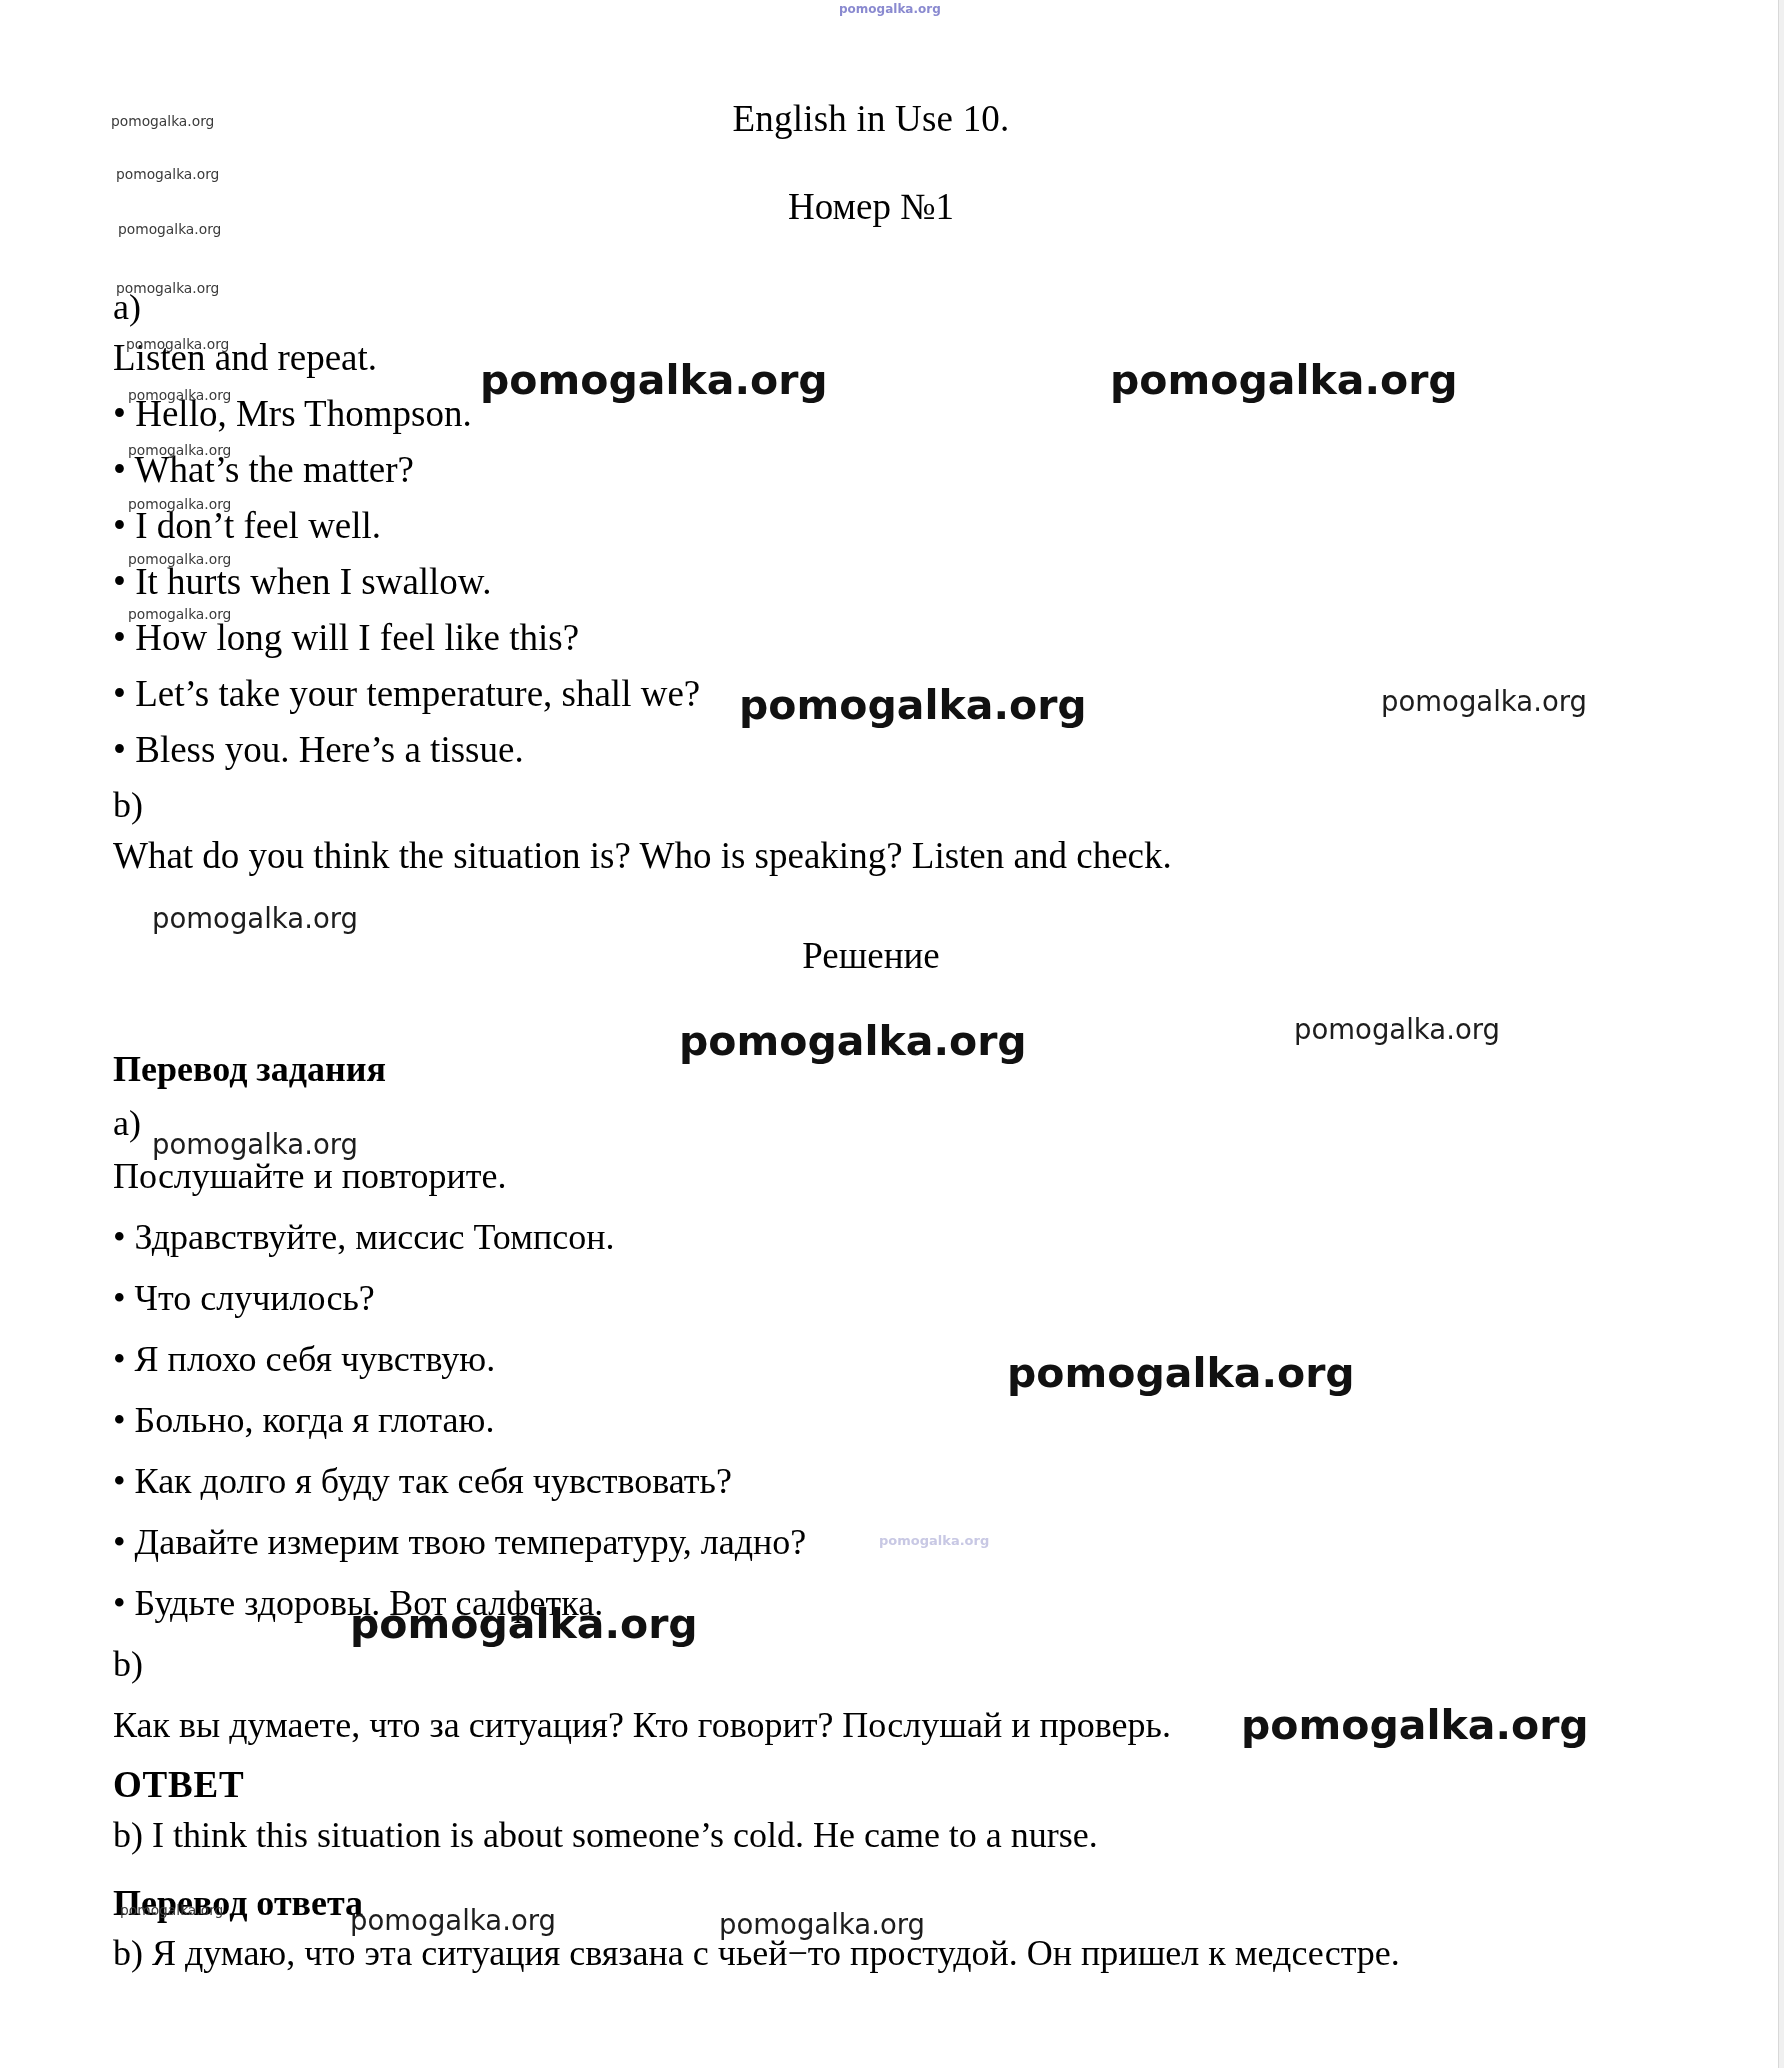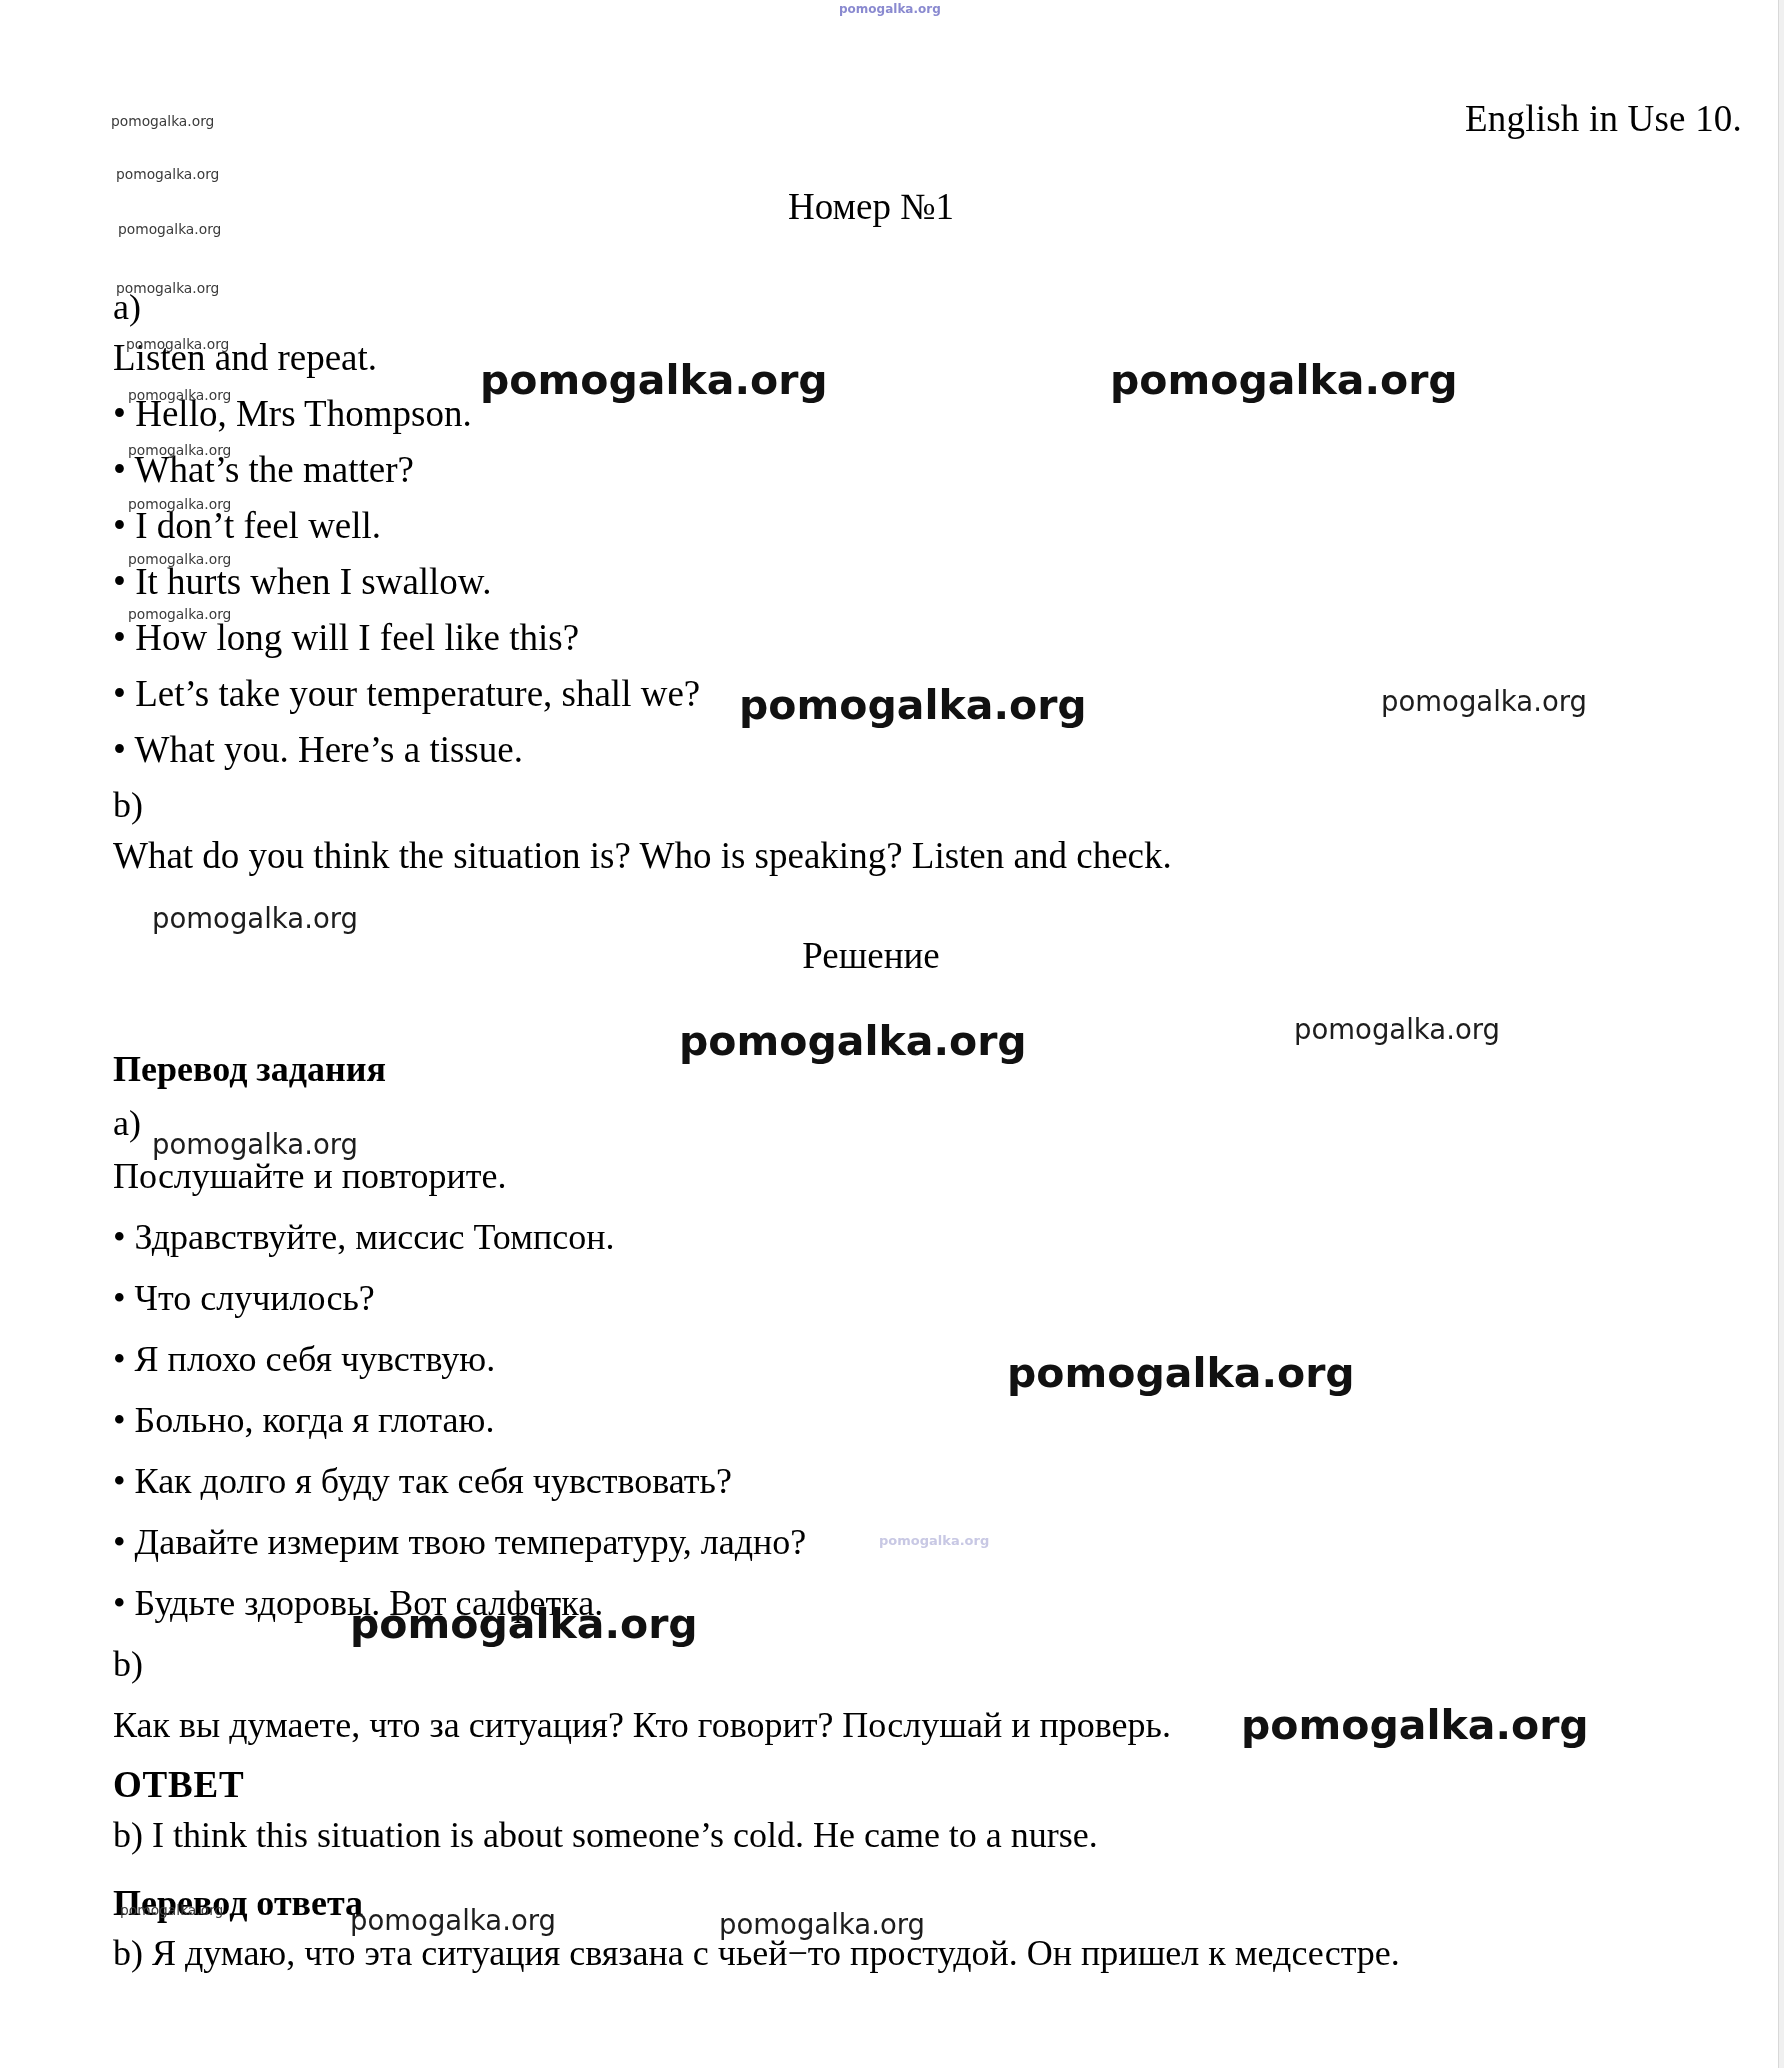--- a/index.html
+++ b/index.html
@@ -30,21 +30,21 @@
     background: #f0f0f0;
     border-left: 0.8px solid #d8d8d8;
   }
   .content {
     position: absolute;
     left: 0;
     top: 0;
     width: 1742px;
   }
   .title {
-    text-align: right;
+    text-align: center;
     font-size: 37px;
     margin-top: 97px;
     letter-spacing: 0.2px;
   }
   .subtitle {
     text-align: center;
     font-size: 37px;
     margin-top: 45px;
   }
   .block {
@@ -130,21 +130,21 @@
 
     <div class="block" style="margin-top:57px;">
       <div class="label">a)</div>
       <div class="line">Listen and repeat.</div>
       <div class="line">• Hello, Mrs Thompson.</div>
       <div class="line">• What’s the matter?</div>
       <div class="line">• I don’t feel well.</div>
       <div class="line">• It hurts when I swallow.</div>
       <div class="line">• How long will I feel like this?</div>
       <div class="line">• Let’s take your temperature, shall we?</div>
-      <div class="line">• What you. Here’s a tissue.</div>
+      <div class="line">• Bless you. Here’s a tissue.</div>
       <div class="label" style="margin-top:4.9px;">b)</div>
       <div class="line">What do you think the situation is? Who is speaking? Listen and check.</div>
     </div>
 
     <div class="center-head" style="margin-top:50px;text-align:center;">Решение</div>
 
     <div class="block">
       <div class="section-head" style="margin-top:71px;">Перевод задания</div>
       <div class="label" style="margin-top:11.3px;">a)</div>
       <div class="line-ru">Послушайте и повторите.</div>

